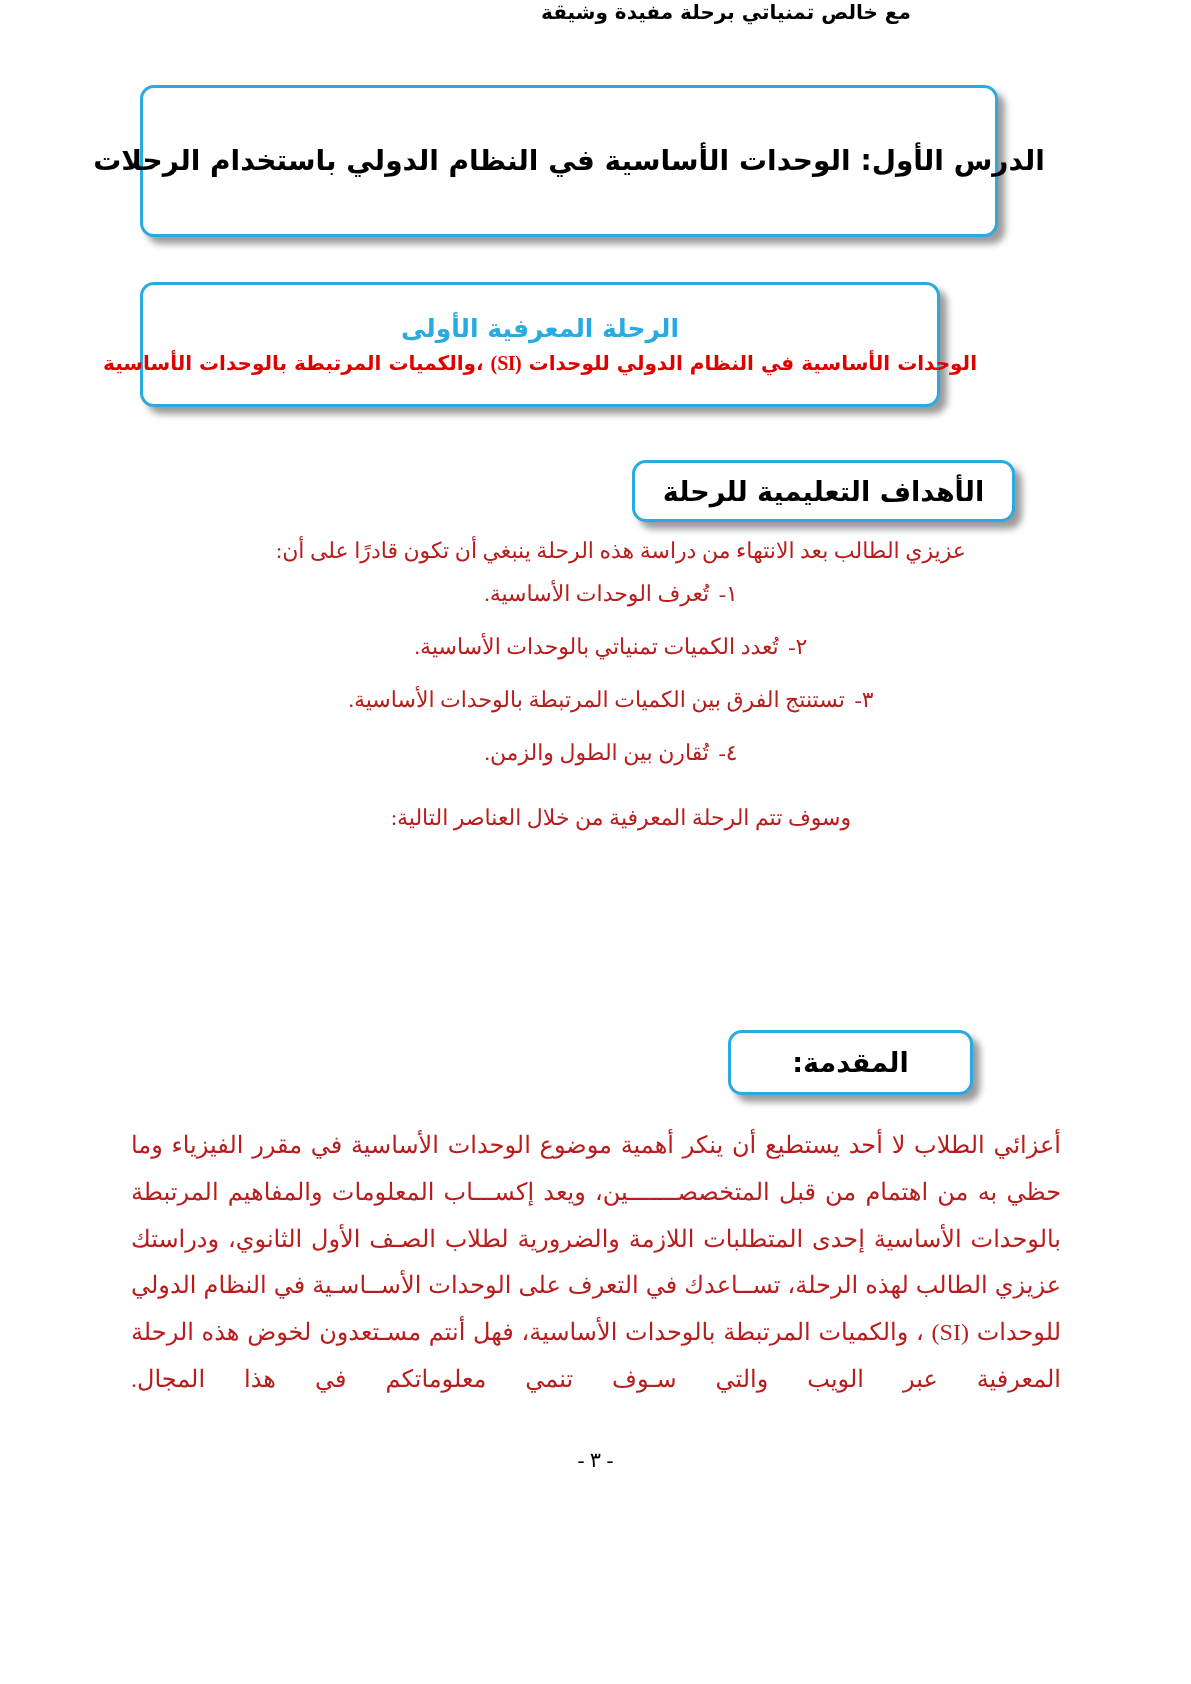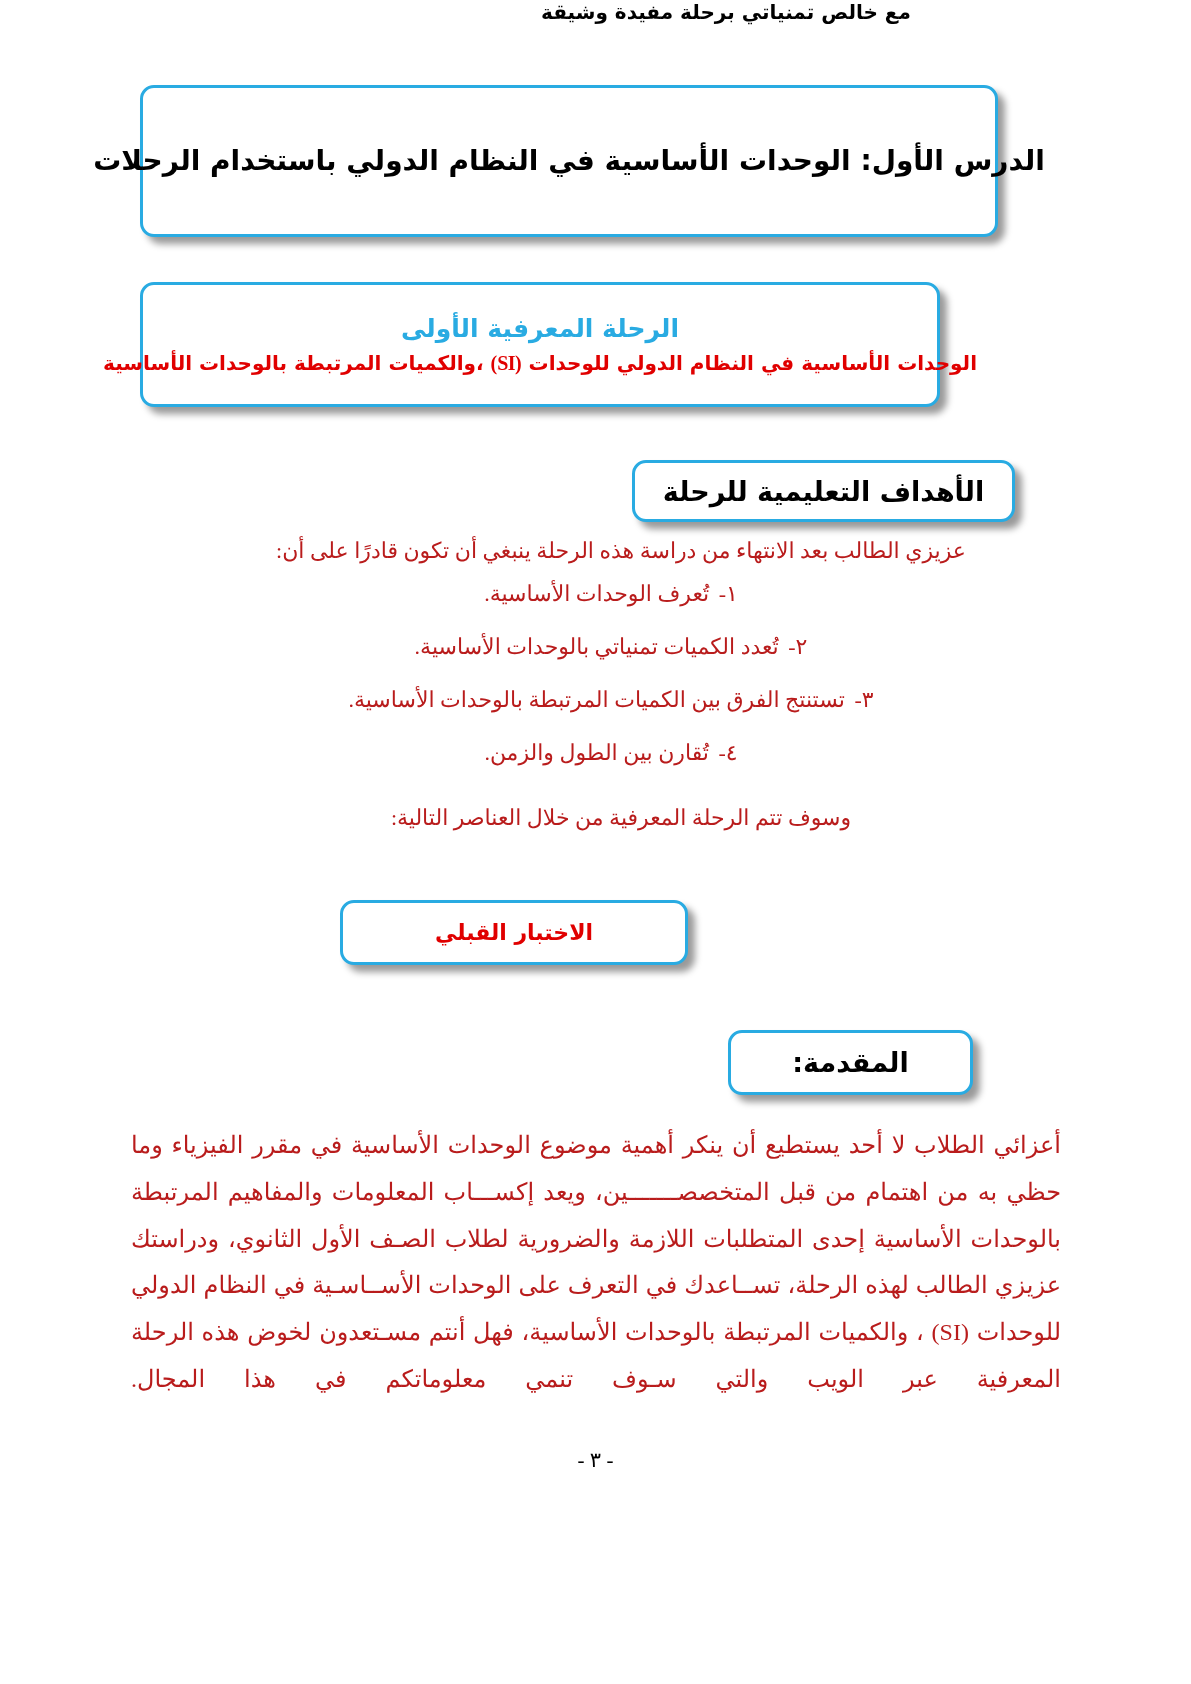--- a/index.html
+++ b/index.html
@@ -252,23 +252,20 @@
       <span>تستنتج الفرق بين الكميات المرتبطة بالوحدات الأساسية.</span>
     </li>
     <li>
       <span class="goal-num">٤-</span>
       <span>تُقارن بين الطول والزمن.</span>
     </li>
   </ul>
 
   <div class="body-text" id="goals-closing">وسوف تتم الرحلة المعرفية من خلال العناصر التالية:</div>
 
-  <div class="callout" id="pretest-box">
-    <div class="box-heading-red">الاختبار القبلي</div>
-  </div>
 
   <div class="callout" id="intro-box">
     <div class="box-heading-black">المقدمة:</div>
   </div>
 
   <div class="body-text" id="intro-paragraph">
     <span class="first-indent">أعزائي الطلاب لا أحد يستطيع أن ينكر أهمية موضوع الوحدات الأساسية في مقرر الفيزياء وما حظي به من اهتمام من قبل المتخصصـــــــين، ويعد إكســـاب المعلومات والمفاهيم المرتبطة بالوحدات الأساسية إحدى المتطلبات اللازمة والضرورية لطلاب الصـف الأول الثانوي، ودراستك عزيزي الطالب لهذه الرحلة، تســاعدك في التعرف على الوحدات الأســاسـية في النظام الدولي للوحدات</span>
     <span class="latin">(SI)</span>
     <span>، والكميات المرتبطة بالوحدات الأساسية، فهل أنتم مسـتعدون لخوض هذه الرحلة المعرفية عبر الويب والتي سـوف تنمي معلوماتكم في هذا المجال.</span>
   </div>

